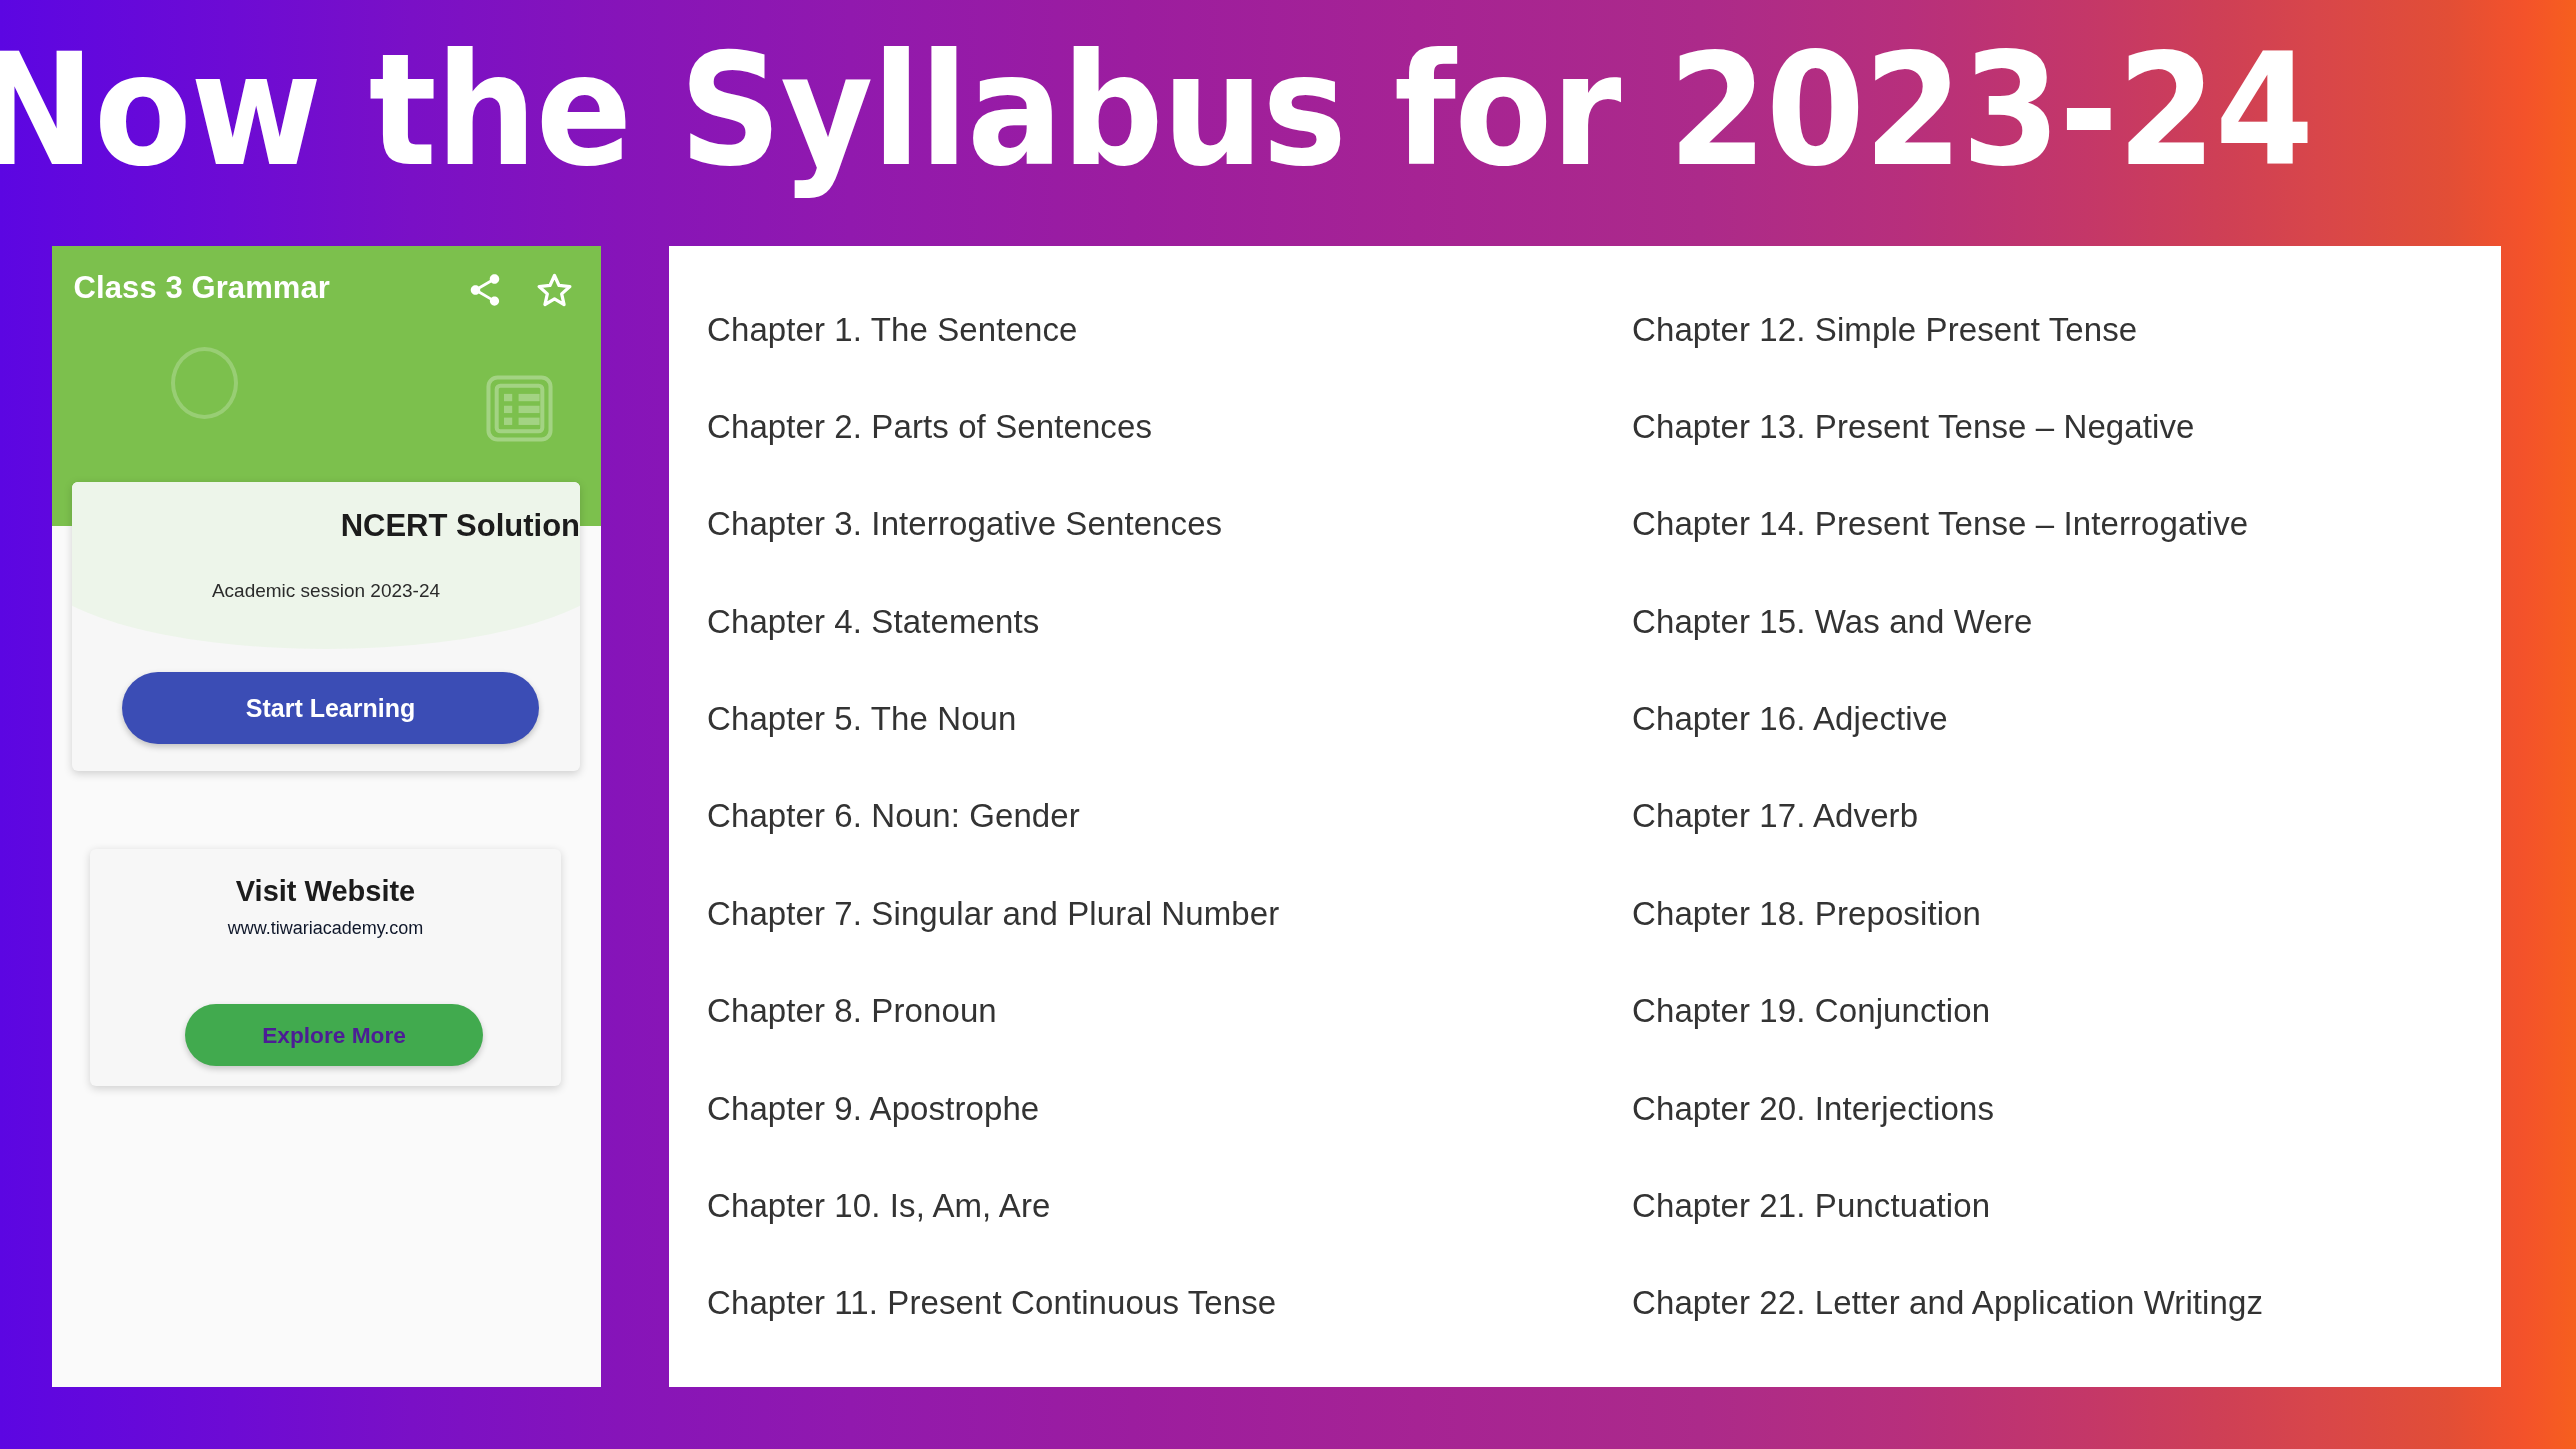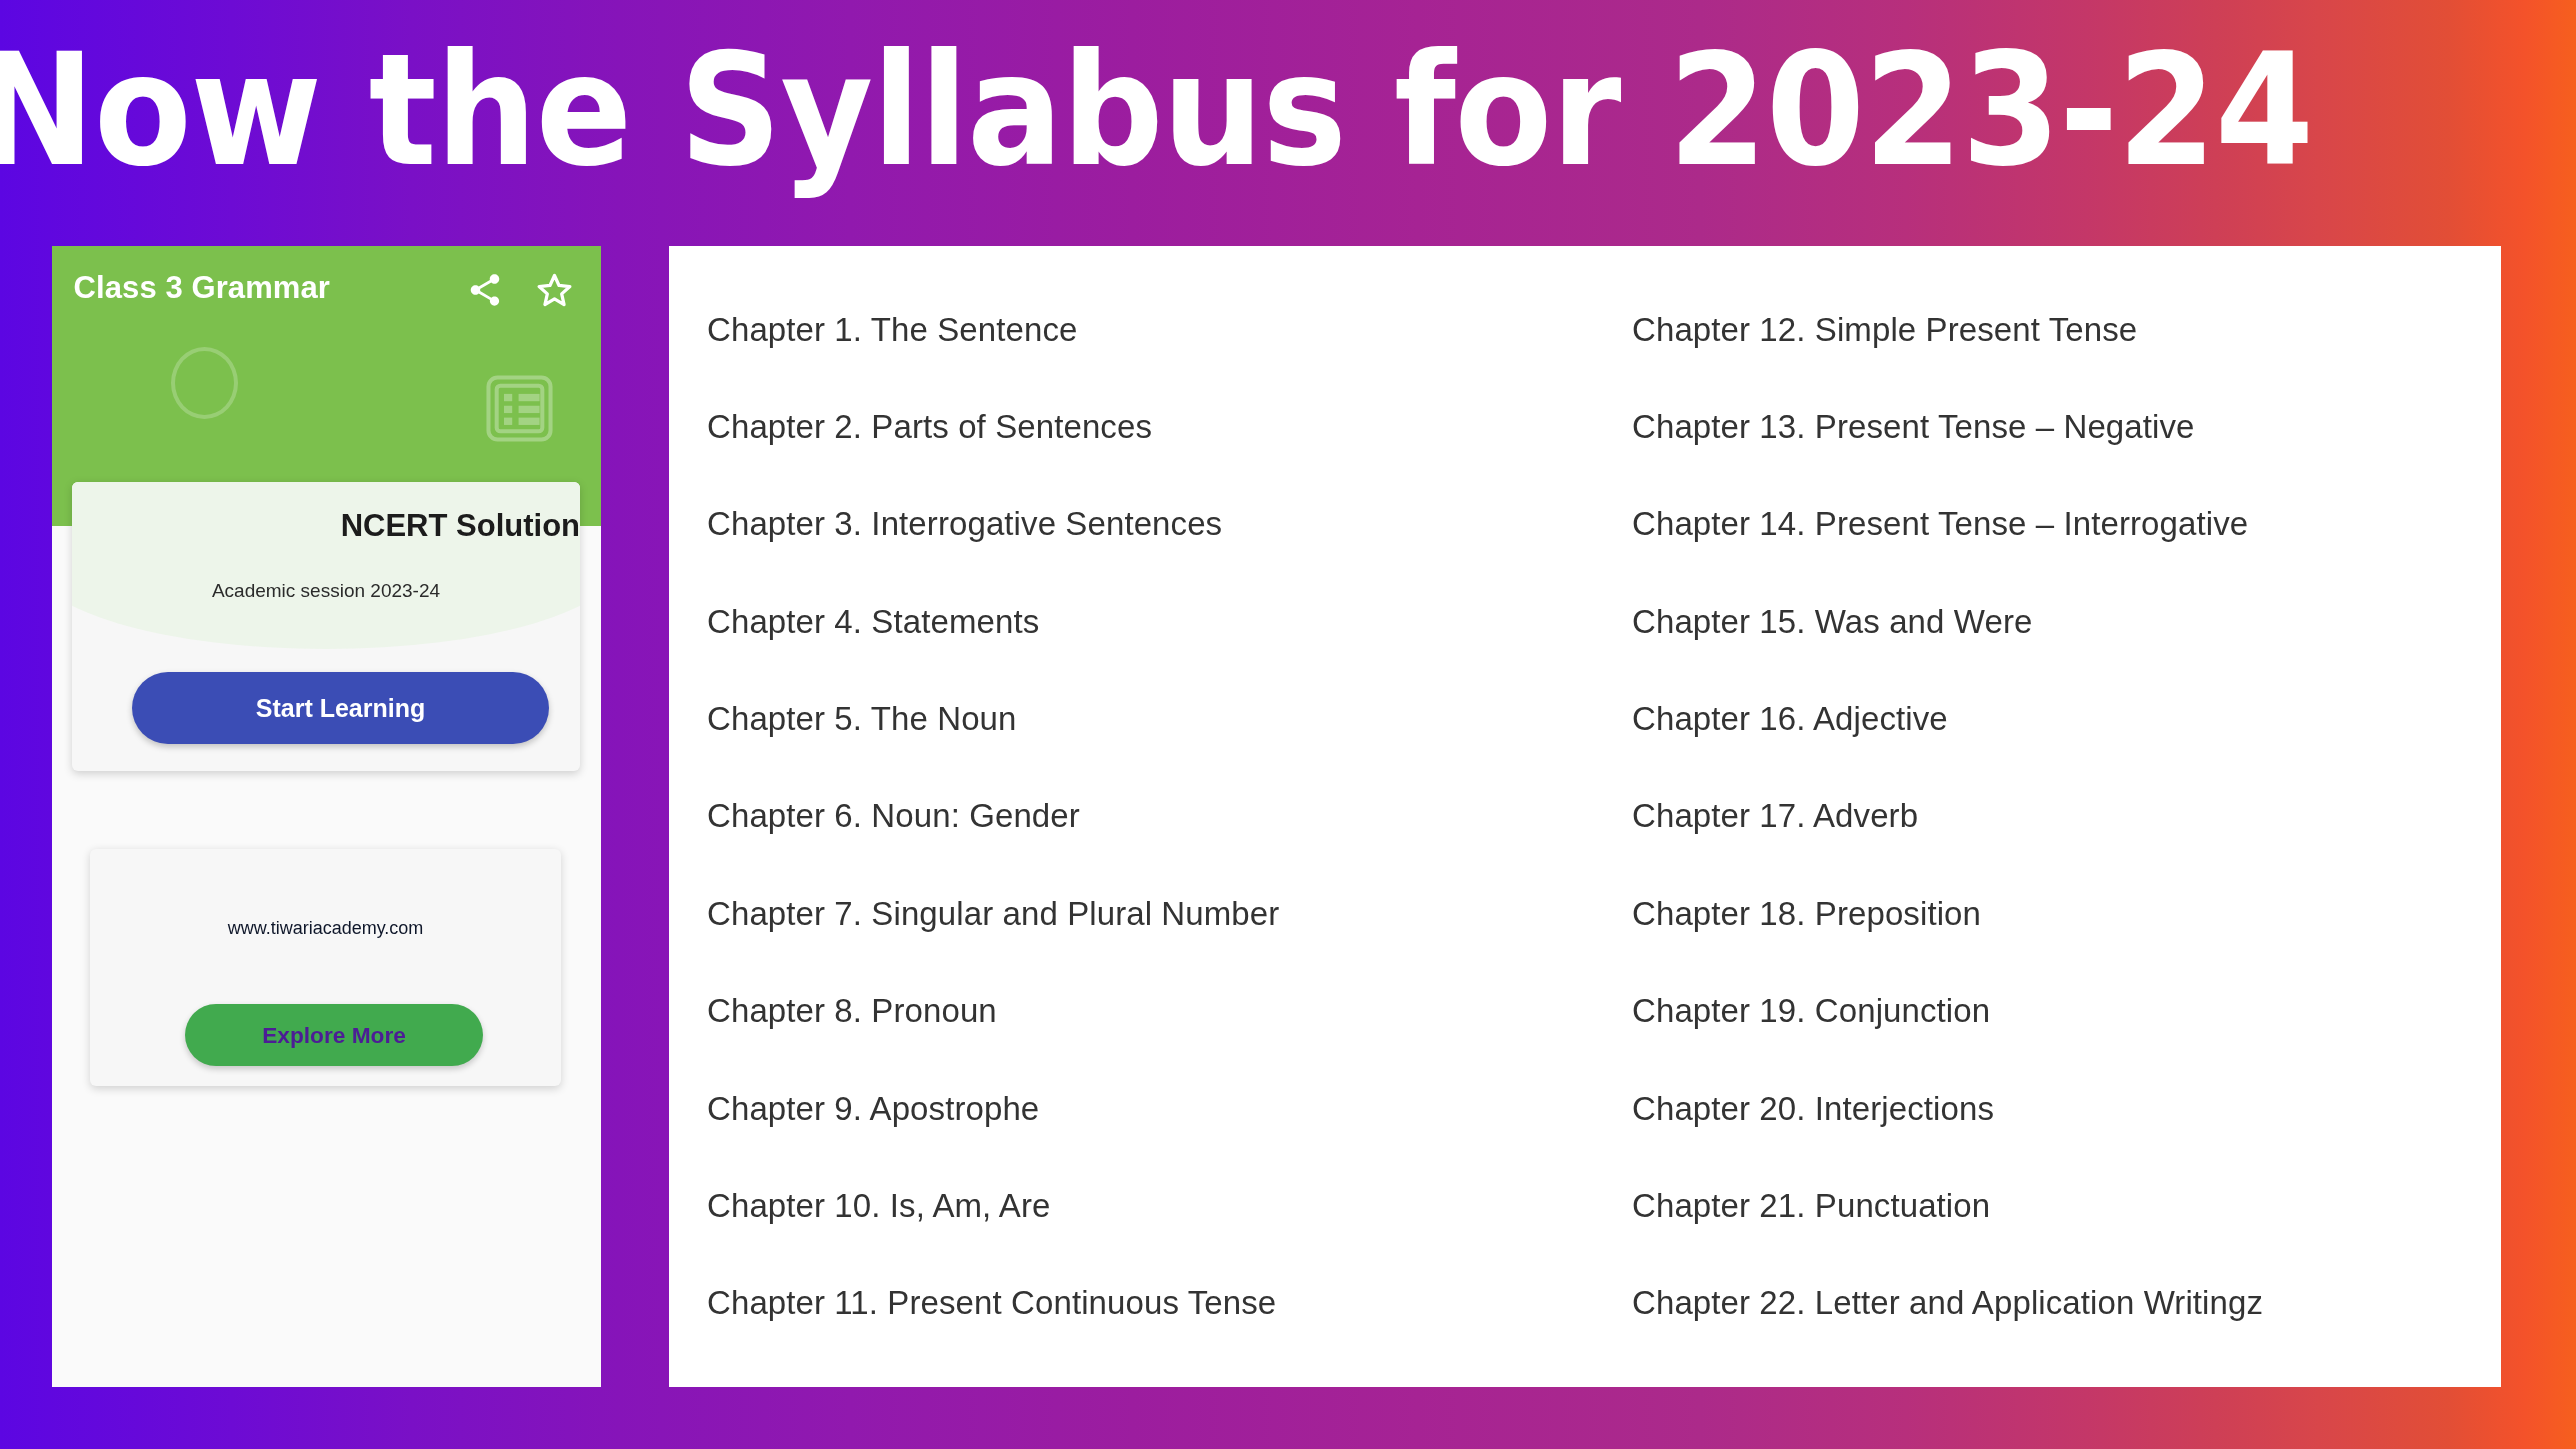--- a/index.html
+++ b/index.html
@@ -150,21 +150,21 @@
     position: absolute;
     left: 0; right: 0;
     top: 70px;
     text-align: center;
     font-size: 19px;
     color: #2B2B2B;
     margin-top: 28px;
   }
   #start-btn {
     position: absolute;
-    left: 60px;
+    left: 50px;
     top: 190px;
     width: 417px;
     height: 72px;
     background: #3B4DB5;
     border: none;
     border-radius: 36px;
     color: #FFFFFF;
     font-size: 25px;
     font-weight: bold;
     font-family: inherit;
@@ -282,20 +282,21 @@
     </div>
 
     <div id="ncert-card">
       <div id="ncert-arc"></div>
       <div id="ncert-title">NCERT Solution</div>
       <div id="ncert-sub">Academic session 2023-24</div>
       <button id="start-btn">Start Learning</button>
     </div>
 
     <div id="website-card">
+      <div id="website-title">Visit Website</div>
       <div id="website-url">www.tiwariacademy.com</div>
       <button id="explore-btn">Explore More</button>
     </div>
   </div>
 
   <div id="chapters-panel">
     <div class="chapter-col left">
       <div class="chapter-item">Chapter 1. The Sentence</div>
       <div class="chapter-item">Chapter 2. Parts of Sentences</div>
       <div class="chapter-item">Chapter 3. Interrogative Sentences</div>

